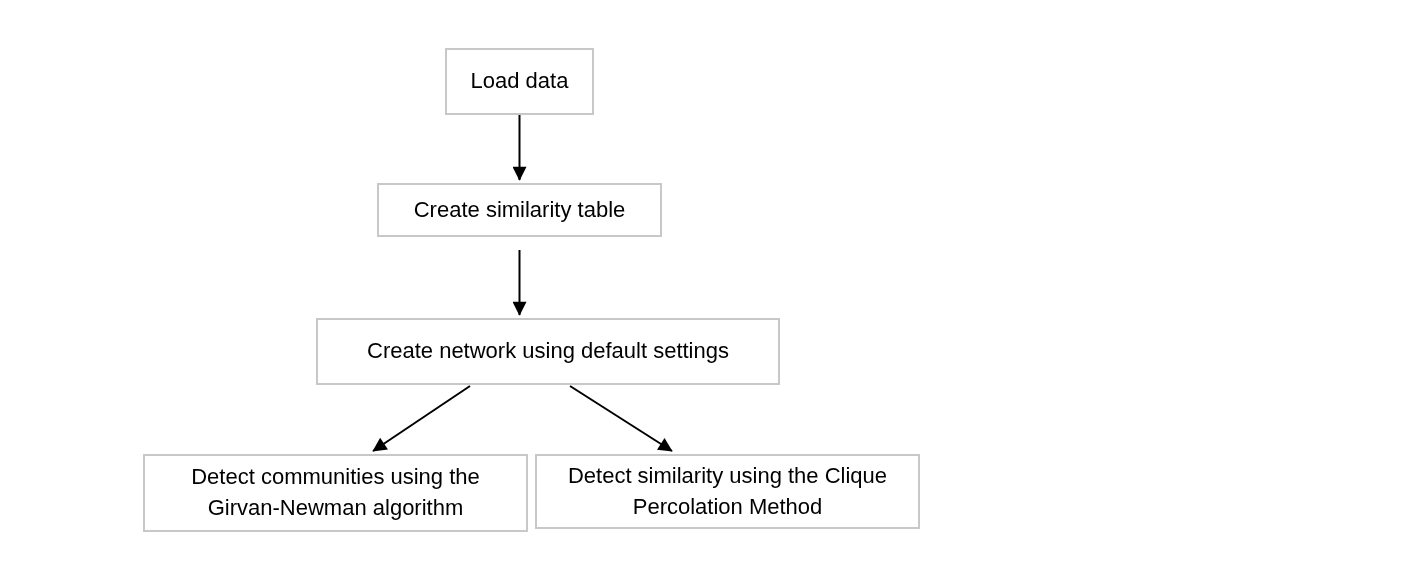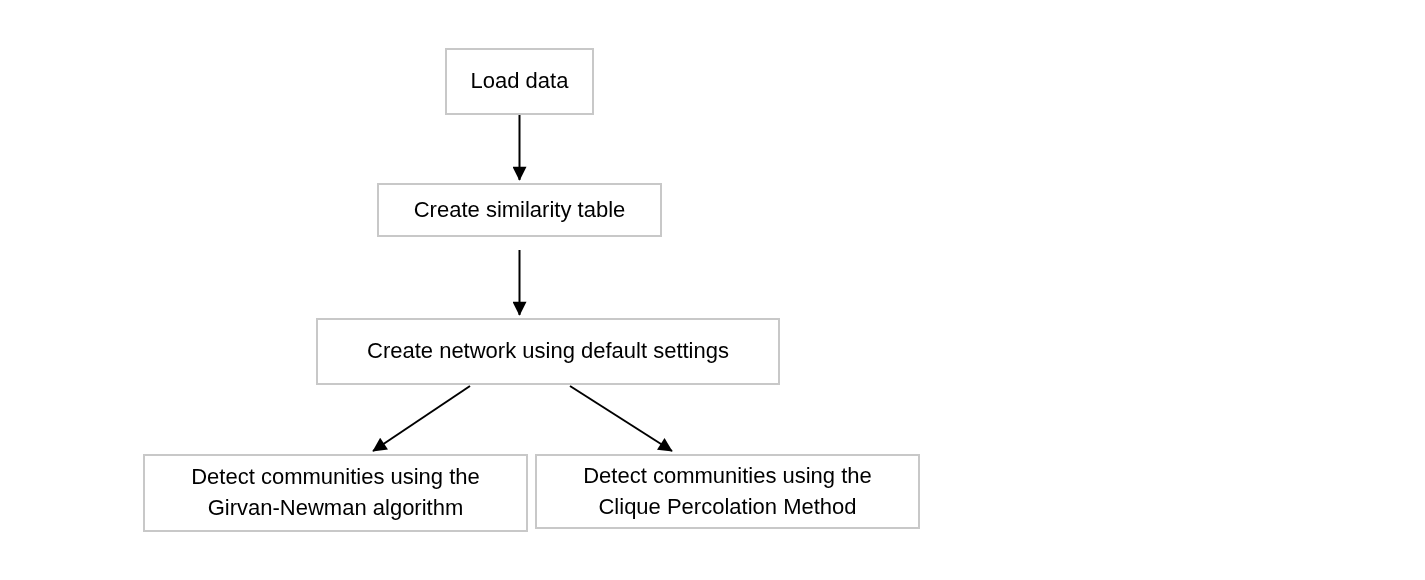--- a/index.html
+++ b/index.html
@@ -61,15 +61,15 @@
   </svg>
 
   <div class="node" id="node-0">Load data</div>
 
   <div class="node" id="node-1">Create similarity table</div>
 
   <div class="node" id="node-2">Create network using default settings</div>
 
   <div class="node" id="node-3">Detect communities using the Girvan-Newman algorithm</div>
 
-  <div class="node" id="node-4">Detect communities using the Clique Percolation Method</div>
+  <div class="node" id="node-4">Detect similarity using the Clique Percolation Method</div>
 
 </div>
 
 </body></html>

